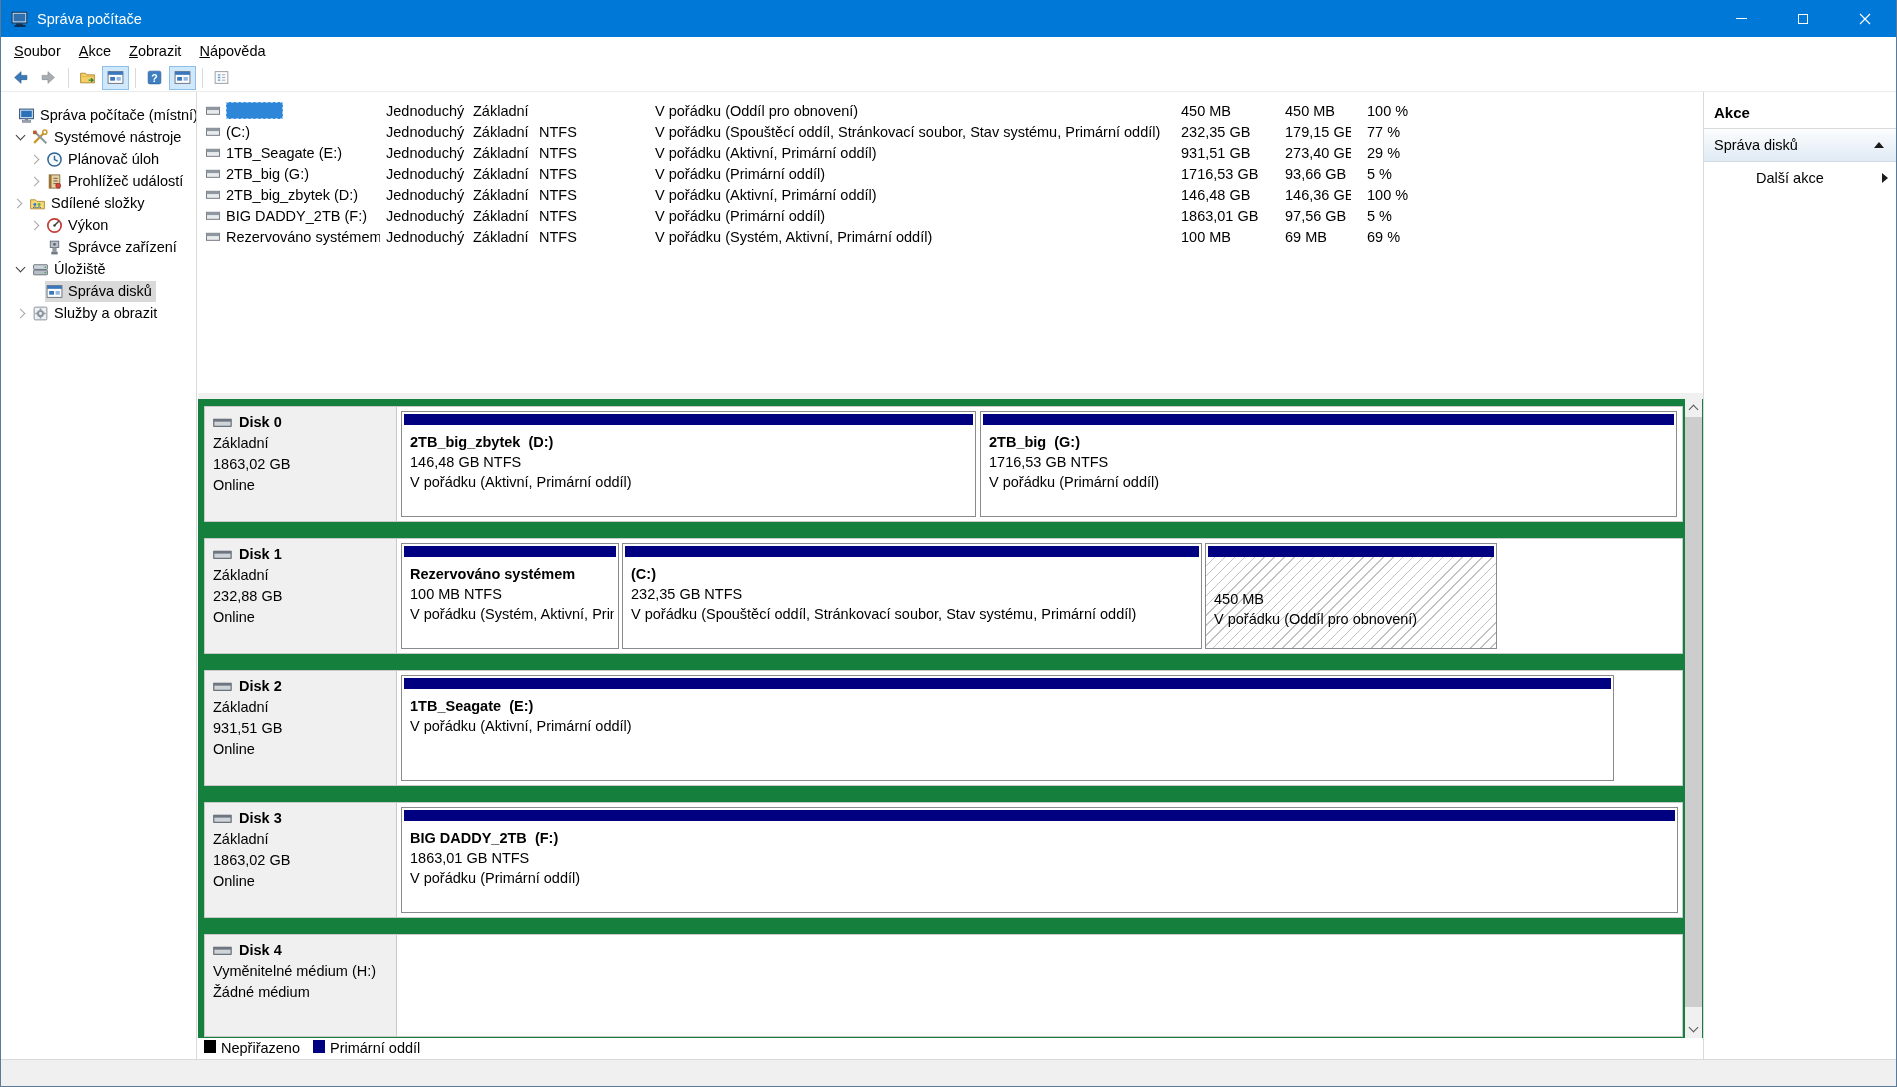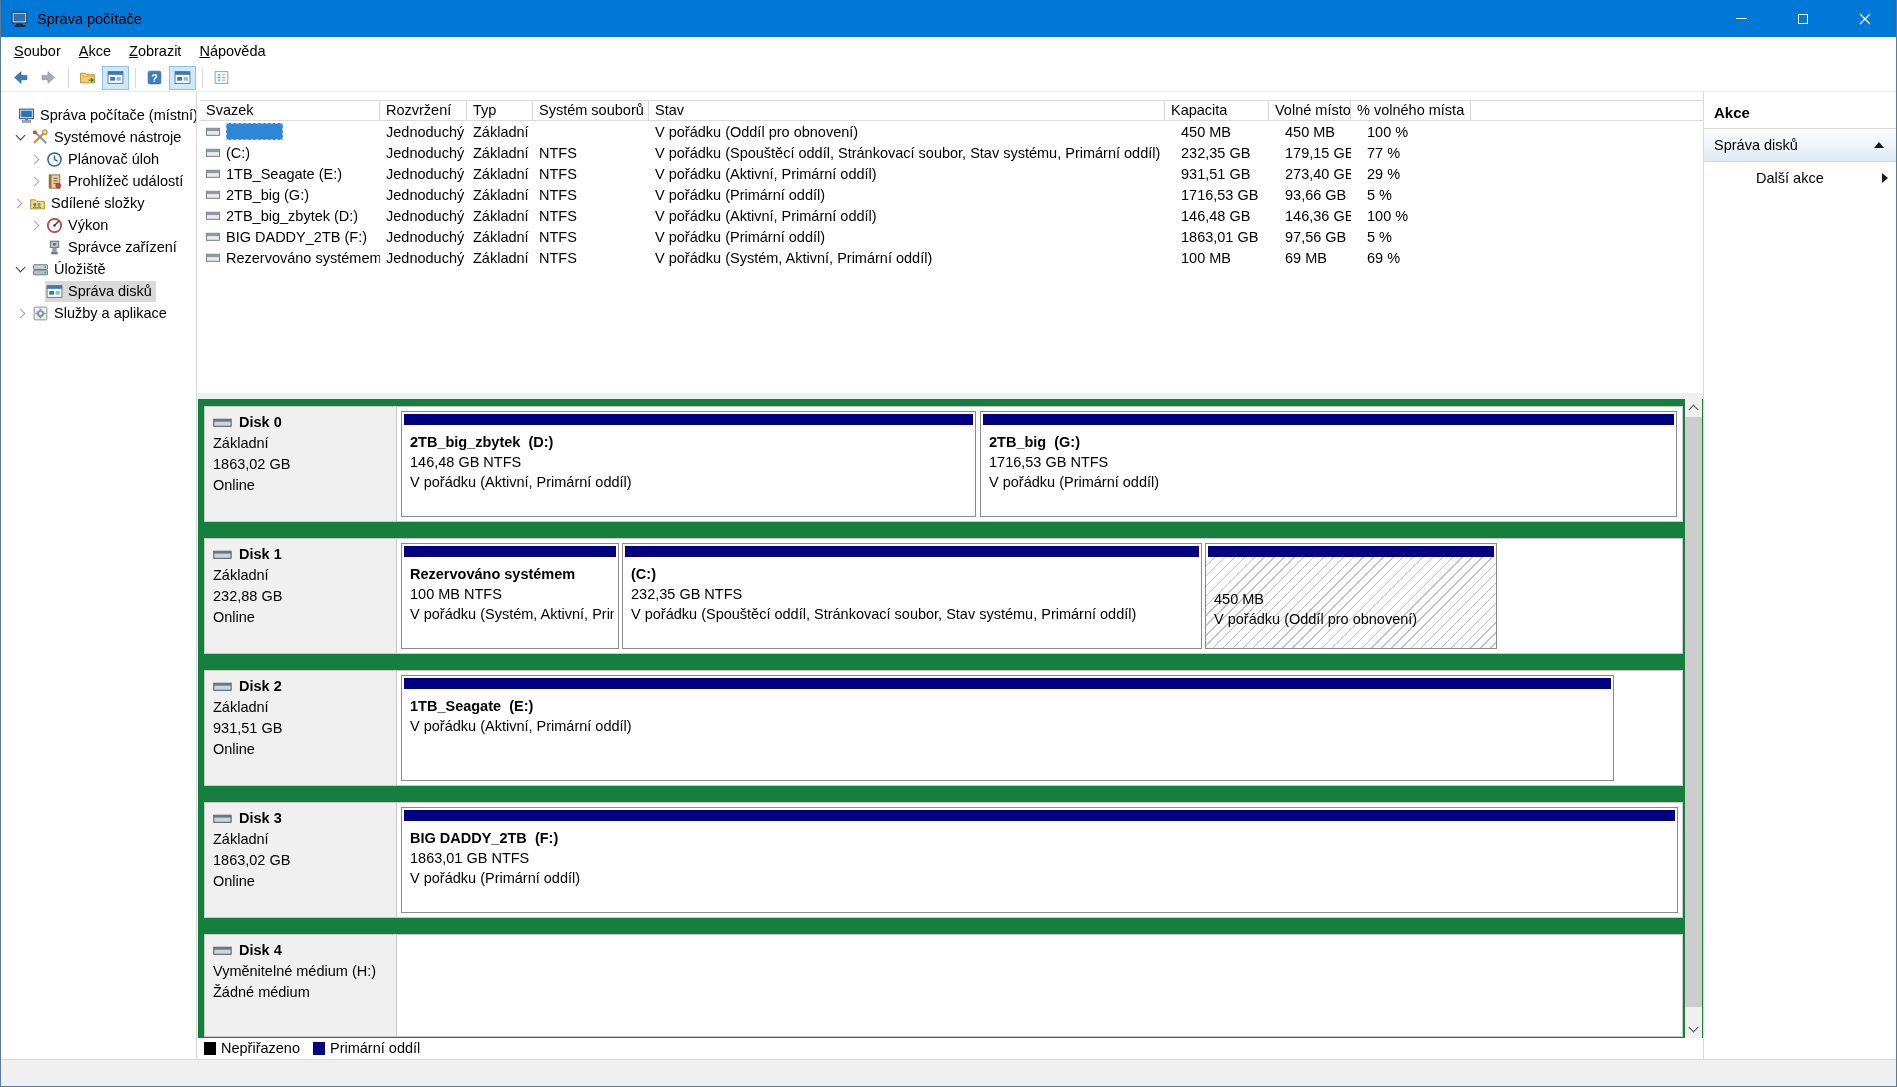--- a/index.html
+++ b/index.html
@@ -1,21 +1,21 @@
 <!DOCTYPE html>
 <html><head>
 <meta charset="utf-8">
 <style>
   *{margin:0;padding:0;box-sizing:border-box}
   html,body{width:1897px;height:1087px}
   body{font-family:"Liberation Sans",sans-serif;background:#fff;position:relative;overflow:hidden;color:#000}
   .window{position:absolute;inset:0;border:1px solid #5b7a99;border-top:none;background:#fff}
 
   
-  .titlebar{position:absolute;left:0;top:0;right:0;height:37px;background:#0078d7;display:flex;align-items:center;padding-left:10px;gap:8px;color:#000000;font-size:14.5px}
+  .titlebar{position:absolute;left:0;top:0;right:0;height:37px;background:#0078d7;display:flex;align-items:center;padding-left:10px;gap:8px;color:#ffffff;font-size:14.5px}
   .win-controls{position:absolute;right:0;top:0;height:37px;display:flex}
   .win-btn{width:62px;height:37px;display:flex;align-items:center;justify-content:center}
   .glyph-min{width:11px;height:1px;background:#fff}
   .glyph-max{width:10px;height:10px;border:1px solid #fff}
 
   
   .menubar{position:absolute;top:37px;left:0;right:0;height:27px;background:#fff;display:flex;align-items:center;padding-left:4px;font-size:14.5px}
   .menu-item{padding:8px 9px;cursor:default}
   .menu-item u{text-decoration:underline}
 
@@ -74,21 +74,21 @@
   .sb-arrow{position:absolute;left:0;width:17px;height:17px}
   .sb-arrow::after{content:'';position:absolute;left:5px;width:6px;height:6px;border-right:1.5px solid #555;border-bottom:1.5px solid #555}
   .sb-up{top:0}
   .sb-up::after{top:7px;transform:rotate(-135deg)}
   .sb-down{bottom:0}
   .sb-down::after{top:3px;transform:rotate(45deg)}
   .sb-thumb{position:absolute;left:0;top:18px;width:17px;height:590px;background:#cdcdcd}
 
   
   .legend{position:absolute;left:6px;top:946px;height:20px;display:flex;align-items:center;font-size:14.5px}
-  .leg-item{display:flex;align-items:center;margin-right:13px}
+  .leg-item{display:flex;margin-right:13px}
   .leg-swatch{width:12px;height:13px;display:inline-block;margin-right:5px}
 
   
   .actions{position:absolute;left:1702px;right:0;top:0;bottom:0;background:#fff;border-left:1px solid #d9d9d9;font-size:14.5px}
   .act-title{margin-top:8px;padding:4px 10px 7px;font-weight:bold;font-size:15px;border-bottom:1px solid #d9d9d9}
   .act-group{height:33px;display:flex;align-items:center;padding:0 12px 0 10px;background:linear-gradient(#fcfdfe,#dfeaf4);border-bottom:1px solid #cfdae4}
   .act-item{height:31px;display:flex;align-items:center;padding:0 8px 0 52px}
   .tri-up{margin-left:auto;width:0;height:0;border-left:5px solid transparent;border-right:5px solid transparent;border-bottom:6px solid #1a1a1a}
   .tri-right{margin-left:auto;width:0;height:0;border-top:5px solid transparent;border-bottom:5px solid transparent;border-left:6px solid #1a1a1a}
 
@@ -332,38 +332,27 @@
           <span class="chev collapsed"></span>
           <span class="tree-grp">
             <span class="ic">
               <svg viewBox="0 0 16 16">
                 <rect x="2" y="2" width="12" height="12" rx="1" fill="#eef1f4" stroke="#7a828c" stroke-width="0.8"></rect>
                 <circle cx="8" cy="8" r="3.4" fill="#8f97a1"></circle>
                 <circle cx="8" cy="8" r="1.4" fill="#eef1f4"></circle>
                 <path d="M8 3.2 V5 M8 11 V12.8 M3.2 8 H5 M11 8 H12.8" stroke="#8f97a1" stroke-width="1.6"></path>
               </svg>
             </span>
-            <span class="tree-label">Služby a aplikace</span>
+            <span class="tree-label">Služby a obrazit</span>
           </span>
         </div>
       </div>
 
     <div class="center">
       <div class="vol-table">
-        <div class="vh">
-            <div class="vh-cell" style="width: 180px;">Svazek</div>
-            <div class="vh-cell" style="width: 87px;">Rozvržení</div>
-            <div class="vh-cell" style="width: 66px;">Typ</div>
-            <div class="vh-cell" style="width: 116px;">Systém souborů</div>
-            <div class="vh-cell" style="width: 516px;">Stav</div>
-            <div class="vh-cell" style="width: 104px;">Kapacita</div>
-            <div class="vh-cell" style="width: 82px;">Volné místo</div>
-            <div class="vh-cell" style="width: 120px;">% volného místa</div>
-            <div class="vh-fill"></div>
-          </div>
         <div>
             <div class="vrow">
               <div class="vcell c0" style="width: 180px;">
                 <span class="ic ic-vol">
                   <svg viewBox="0 0 16 12">
                     <rect x="0.5" y="2" width="14" height="7.5" fill="#e8eaec" stroke="#5f6771" stroke-width="0.9"></rect>
                     <rect x="0.5" y="2" width="14" height="3" fill="#8f97a1"></rect>
                   </svg>
                 </span>
                 <span class="sel-box" style="background: rgb(46, 134, 216);"></span>

